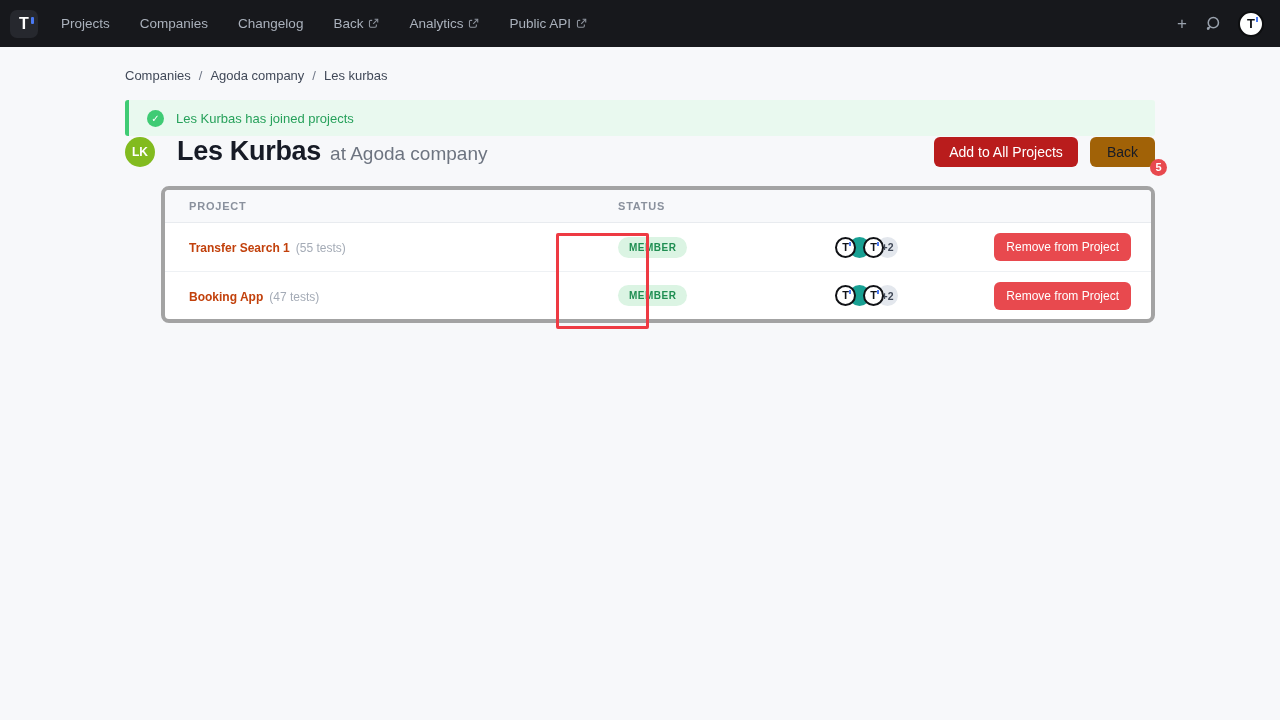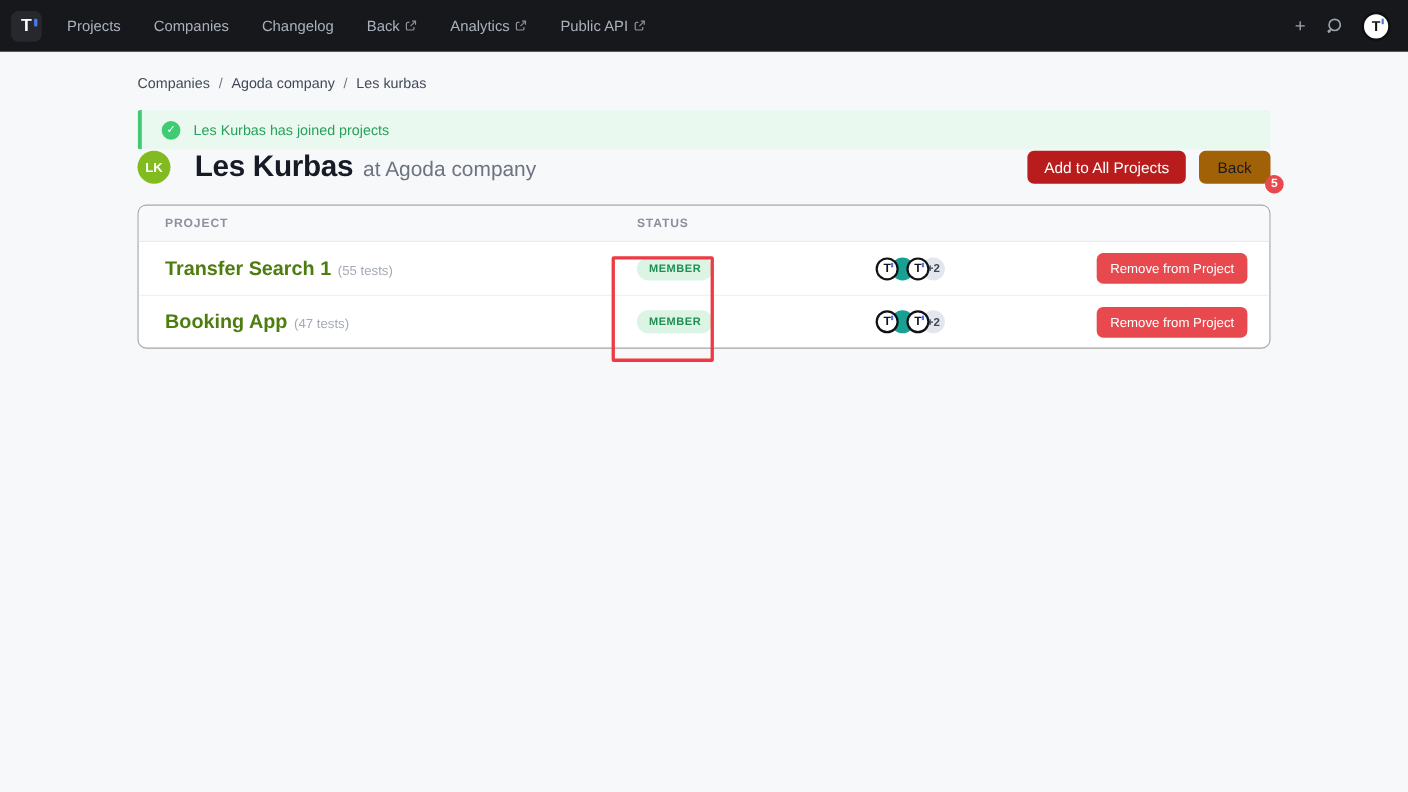--- a/index.html
+++ b/index.html
@@ -76,35 +76,36 @@
   .back-wrap { position:relative; }
   .btn-back { background:#a16207; color:#171b26; padding:0 17px; font-weight:500; }
   .count-badge {
     position:absolute; right:-12px; bottom:-9px; width:17px; height:17px; border-radius:50%;
     background:#e8494e; color:#ffffff; font-size:11px; font-weight:700;
     display:flex; align-items:center; justify-content:center;
   }
 
   
   .card {
-    margin-top:19px; background:#ffffff; border:1px solid #a3a3a3; border-radius:8px;
+    margin-top:19px; background:#ffffff; border:4px solid #a3a3a3; border-radius:8px;
     overflow:hidden;
+    margin-left:36px;
   }
   .trow, .thead {
     display:grid; grid-template-columns:429px 217px 1fr;
     padding-left:24px; padding-right:20px; align-items:center;
   }
   .thead {
     height:33px; background:#f8f9fb; border-bottom:1px solid #e8ebef;
     font-size:11px; font-weight:600; color:#8a919d; letter-spacing:.8px;
     text-transform:uppercase;
   }
   .trow { height:48px; }
   .trow + .trow { border-top:1px solid #eef1f4; }
-  .project-name { font-size:18px; font-weight:700; color:#4d7c0f; }
+  .project-name { font-size:12px; font-weight:700; color:#c2410c; }
   .tests-count { font-size:12px; color:#a4abb6; margin-left:6px; }
   .member-badge {
     display:inline-block; background:#dbf4e3; color:#1f8e52; font-size:10px;
     font-weight:700; letter-spacing:.5px; padding:5px 11px; border-radius:20px;
     text-transform:uppercase;
   }
   .members-cell { display:flex; align-items:center; }
   .avatar-stack { display:flex; align-items:center; }
   .av {
     width:21px; height:21px; border-radius:50%; display:flex; align-items:center;

